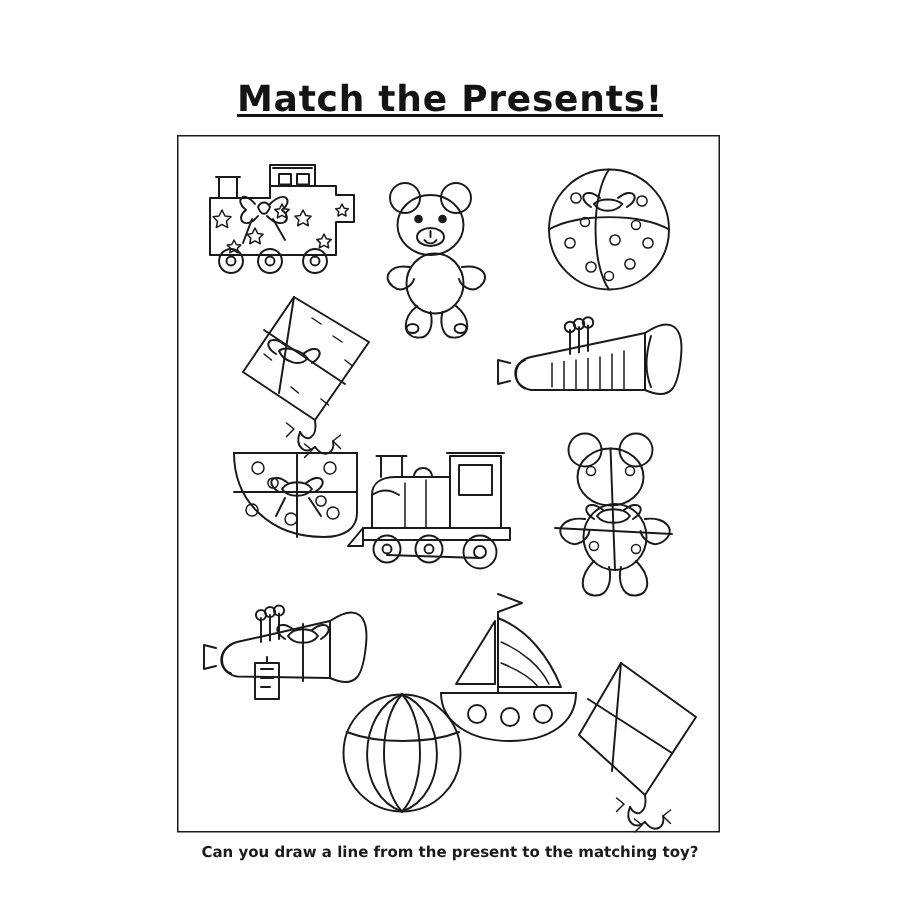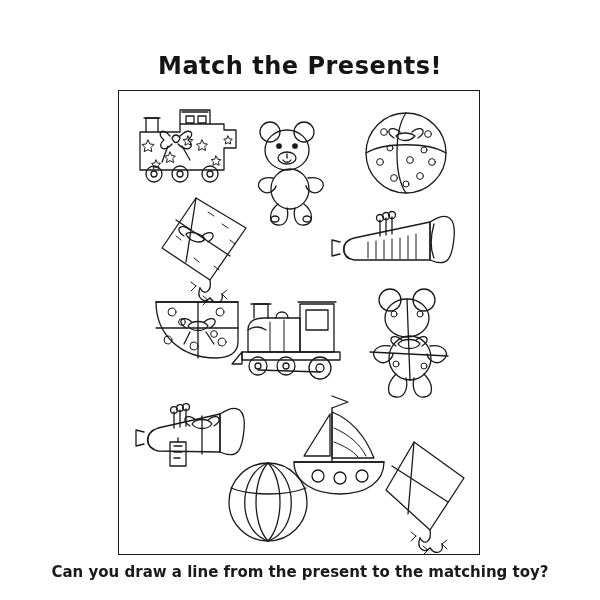--- a/index.html
+++ b/index.html
@@ -23,38 +23,39 @@
     position: absolute;
     top: 52px;
     left: 0;
     width: 600px;
     text-align: center;
     font-family: "DejaVu Sans", sans-serif;
     font-size: 24px;
     font-weight: bold;
     color: #141414;
     letter-spacing: 0.5px;
+    text-decoration: underline;
   }
   .frame {
     position: absolute;
     left: 118px;
     top: 90px;
     width: 362px;
     height: 465px;
     border: 1.5px solid #1a1a1a;
     box-sizing: border-box;
   }
   .instruction {
     position: absolute;
     left: 0;
     top: 563px;
     width: 600px;
     text-align: center;
     font-family: "DejaVu Sans", sans-serif;
-    font-size: 15px;
+    font-size: 10px;
     font-weight: bold;
     color: #1a1a1a;
   }
   .art {
     position: absolute;
     left: 118px;
     top: 90px;
     width: 362px;
     height: 465px;
   }

